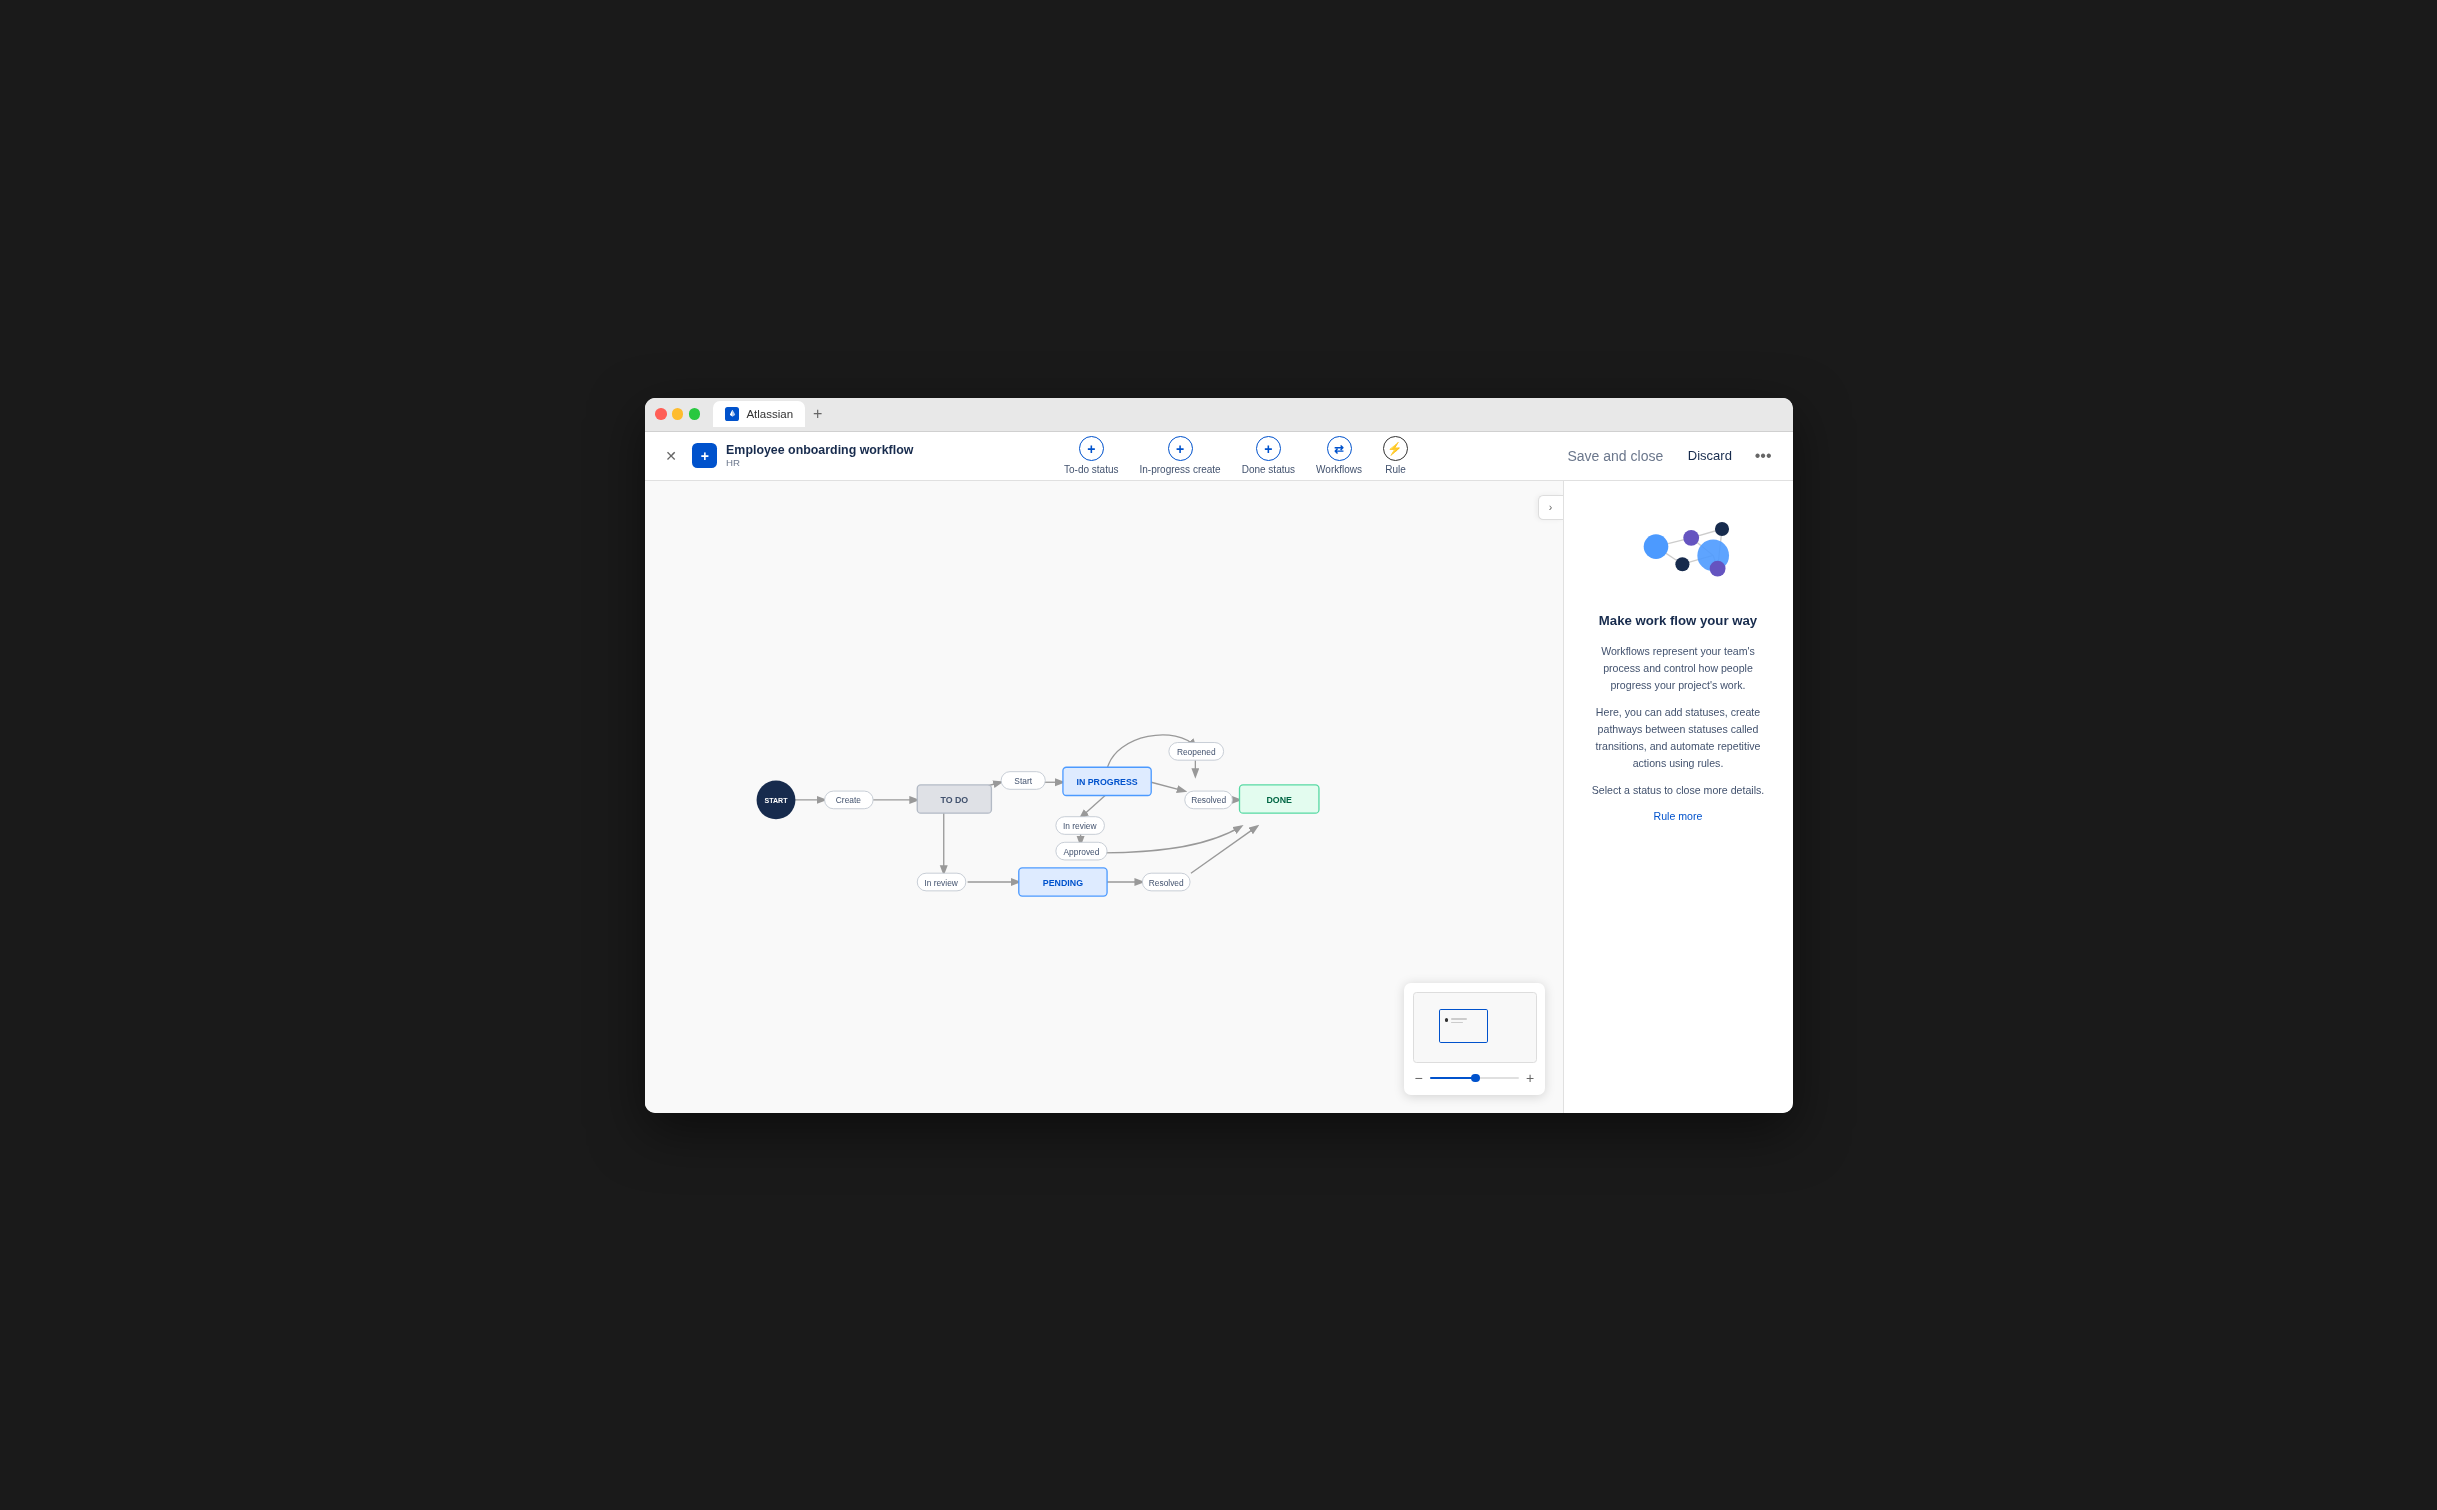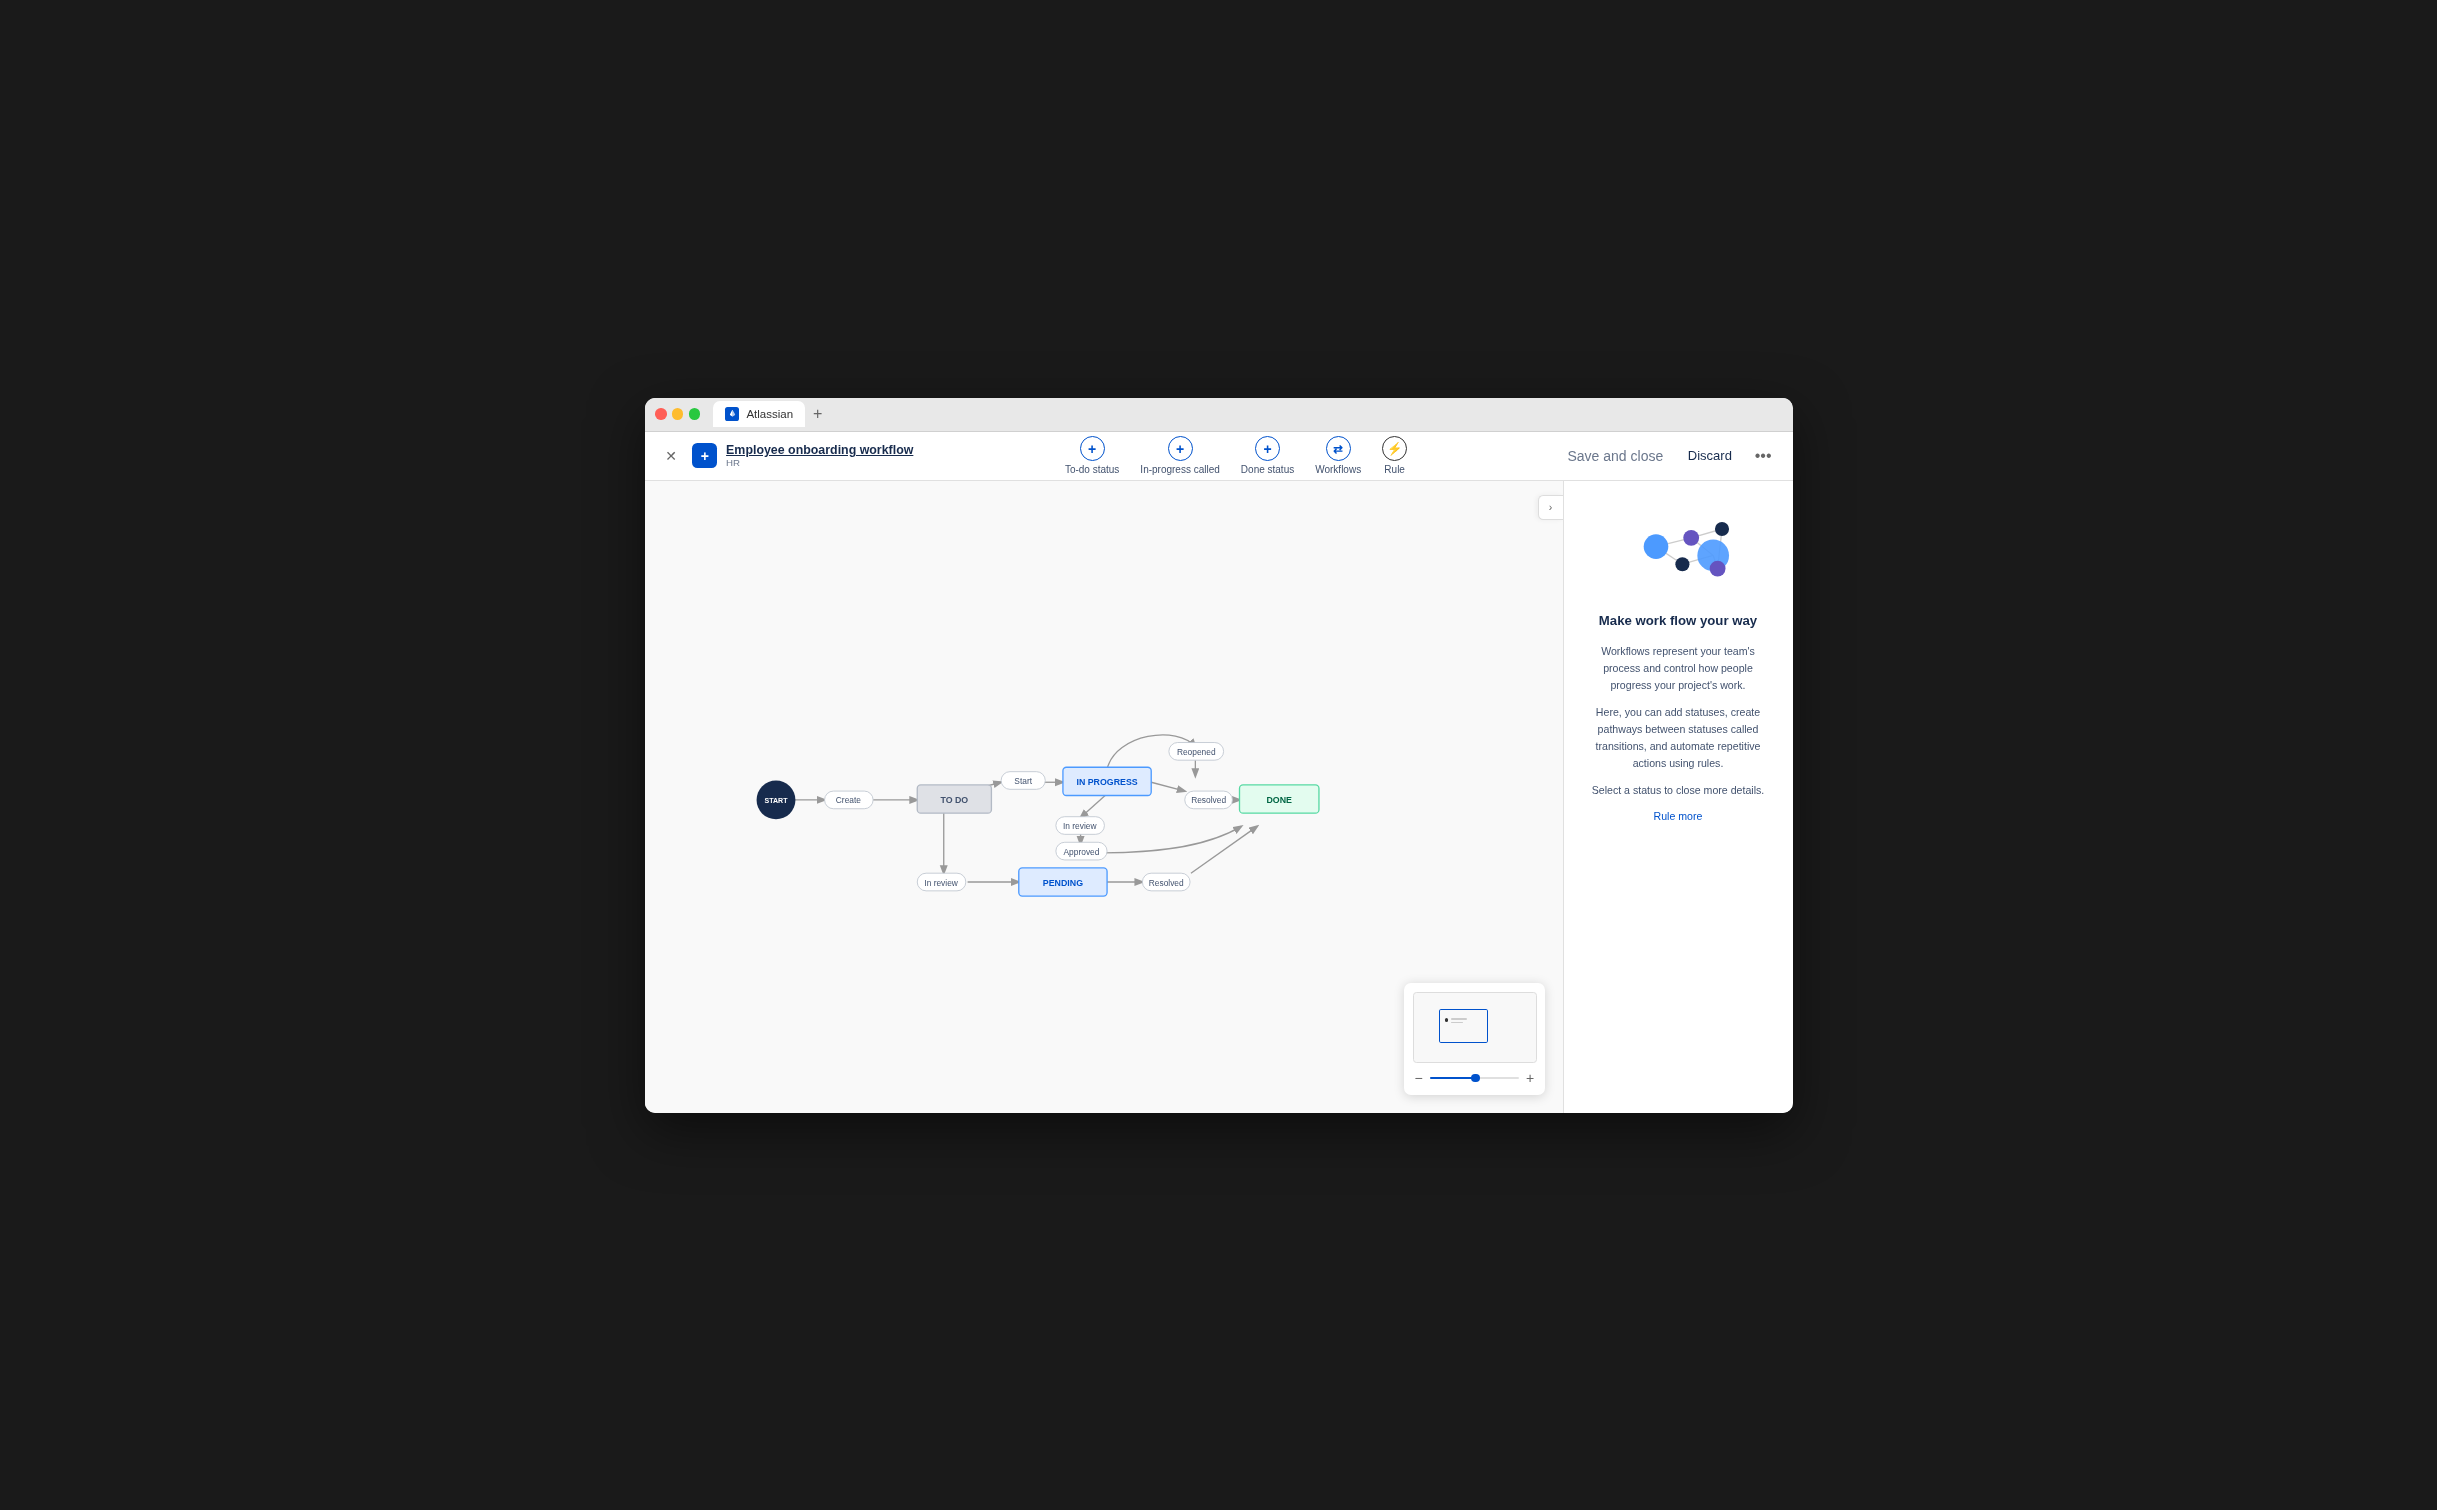--- a/index.html
+++ b/index.html
@@ -118,21 +118,20 @@
       font-weight: bold;
     }
     .workflow-info {
       display: flex;
       flex-direction: column;
     }
     .workflow-title {
       font-size: 12.4px;
       font-weight: 600;
       color: #172B4D;
-      text-decoration: underline;
     }
     .workflow-sub {
       font-size: 9.7px;
       color: #6B778C;
     }
     .toolbar-center {
       flex: 1;
       display: flex;
       align-items: center;
       justify-content: center;
@@ -412,21 +411,21 @@
       </div>
     </div>
 
     <div class="toolbar-center">
       <button class="toolbar-action">
         <div class="toolbar-action-icon" style="border-color:#0052CC; color:#0052CC; font-size:14px;">+</div>
         <span class="toolbar-action-label">To-do status</span>
       </button>
       <button class="toolbar-action">
         <div class="toolbar-action-icon" style="border-color:#0052CC; color:#0052CC; font-size:14px;">+</div>
-        <span class="toolbar-action-label">In-progress called</span>
+        <span class="toolbar-action-label">In-progress create</span>
       </button>
       <button class="toolbar-action">
         <div class="toolbar-action-icon" style="border-color:#0052CC; color:#0052CC; font-size:14px;">+</div>
         <span class="toolbar-action-label">Done status</span>
       </button>
       <button class="toolbar-action">
         <div class="toolbar-action-icon transition-icon" style="font-size:11.5px;">⇄</div>
         <span class="toolbar-action-label">Workflows</span>
       </button>
       <button class="toolbar-action">

